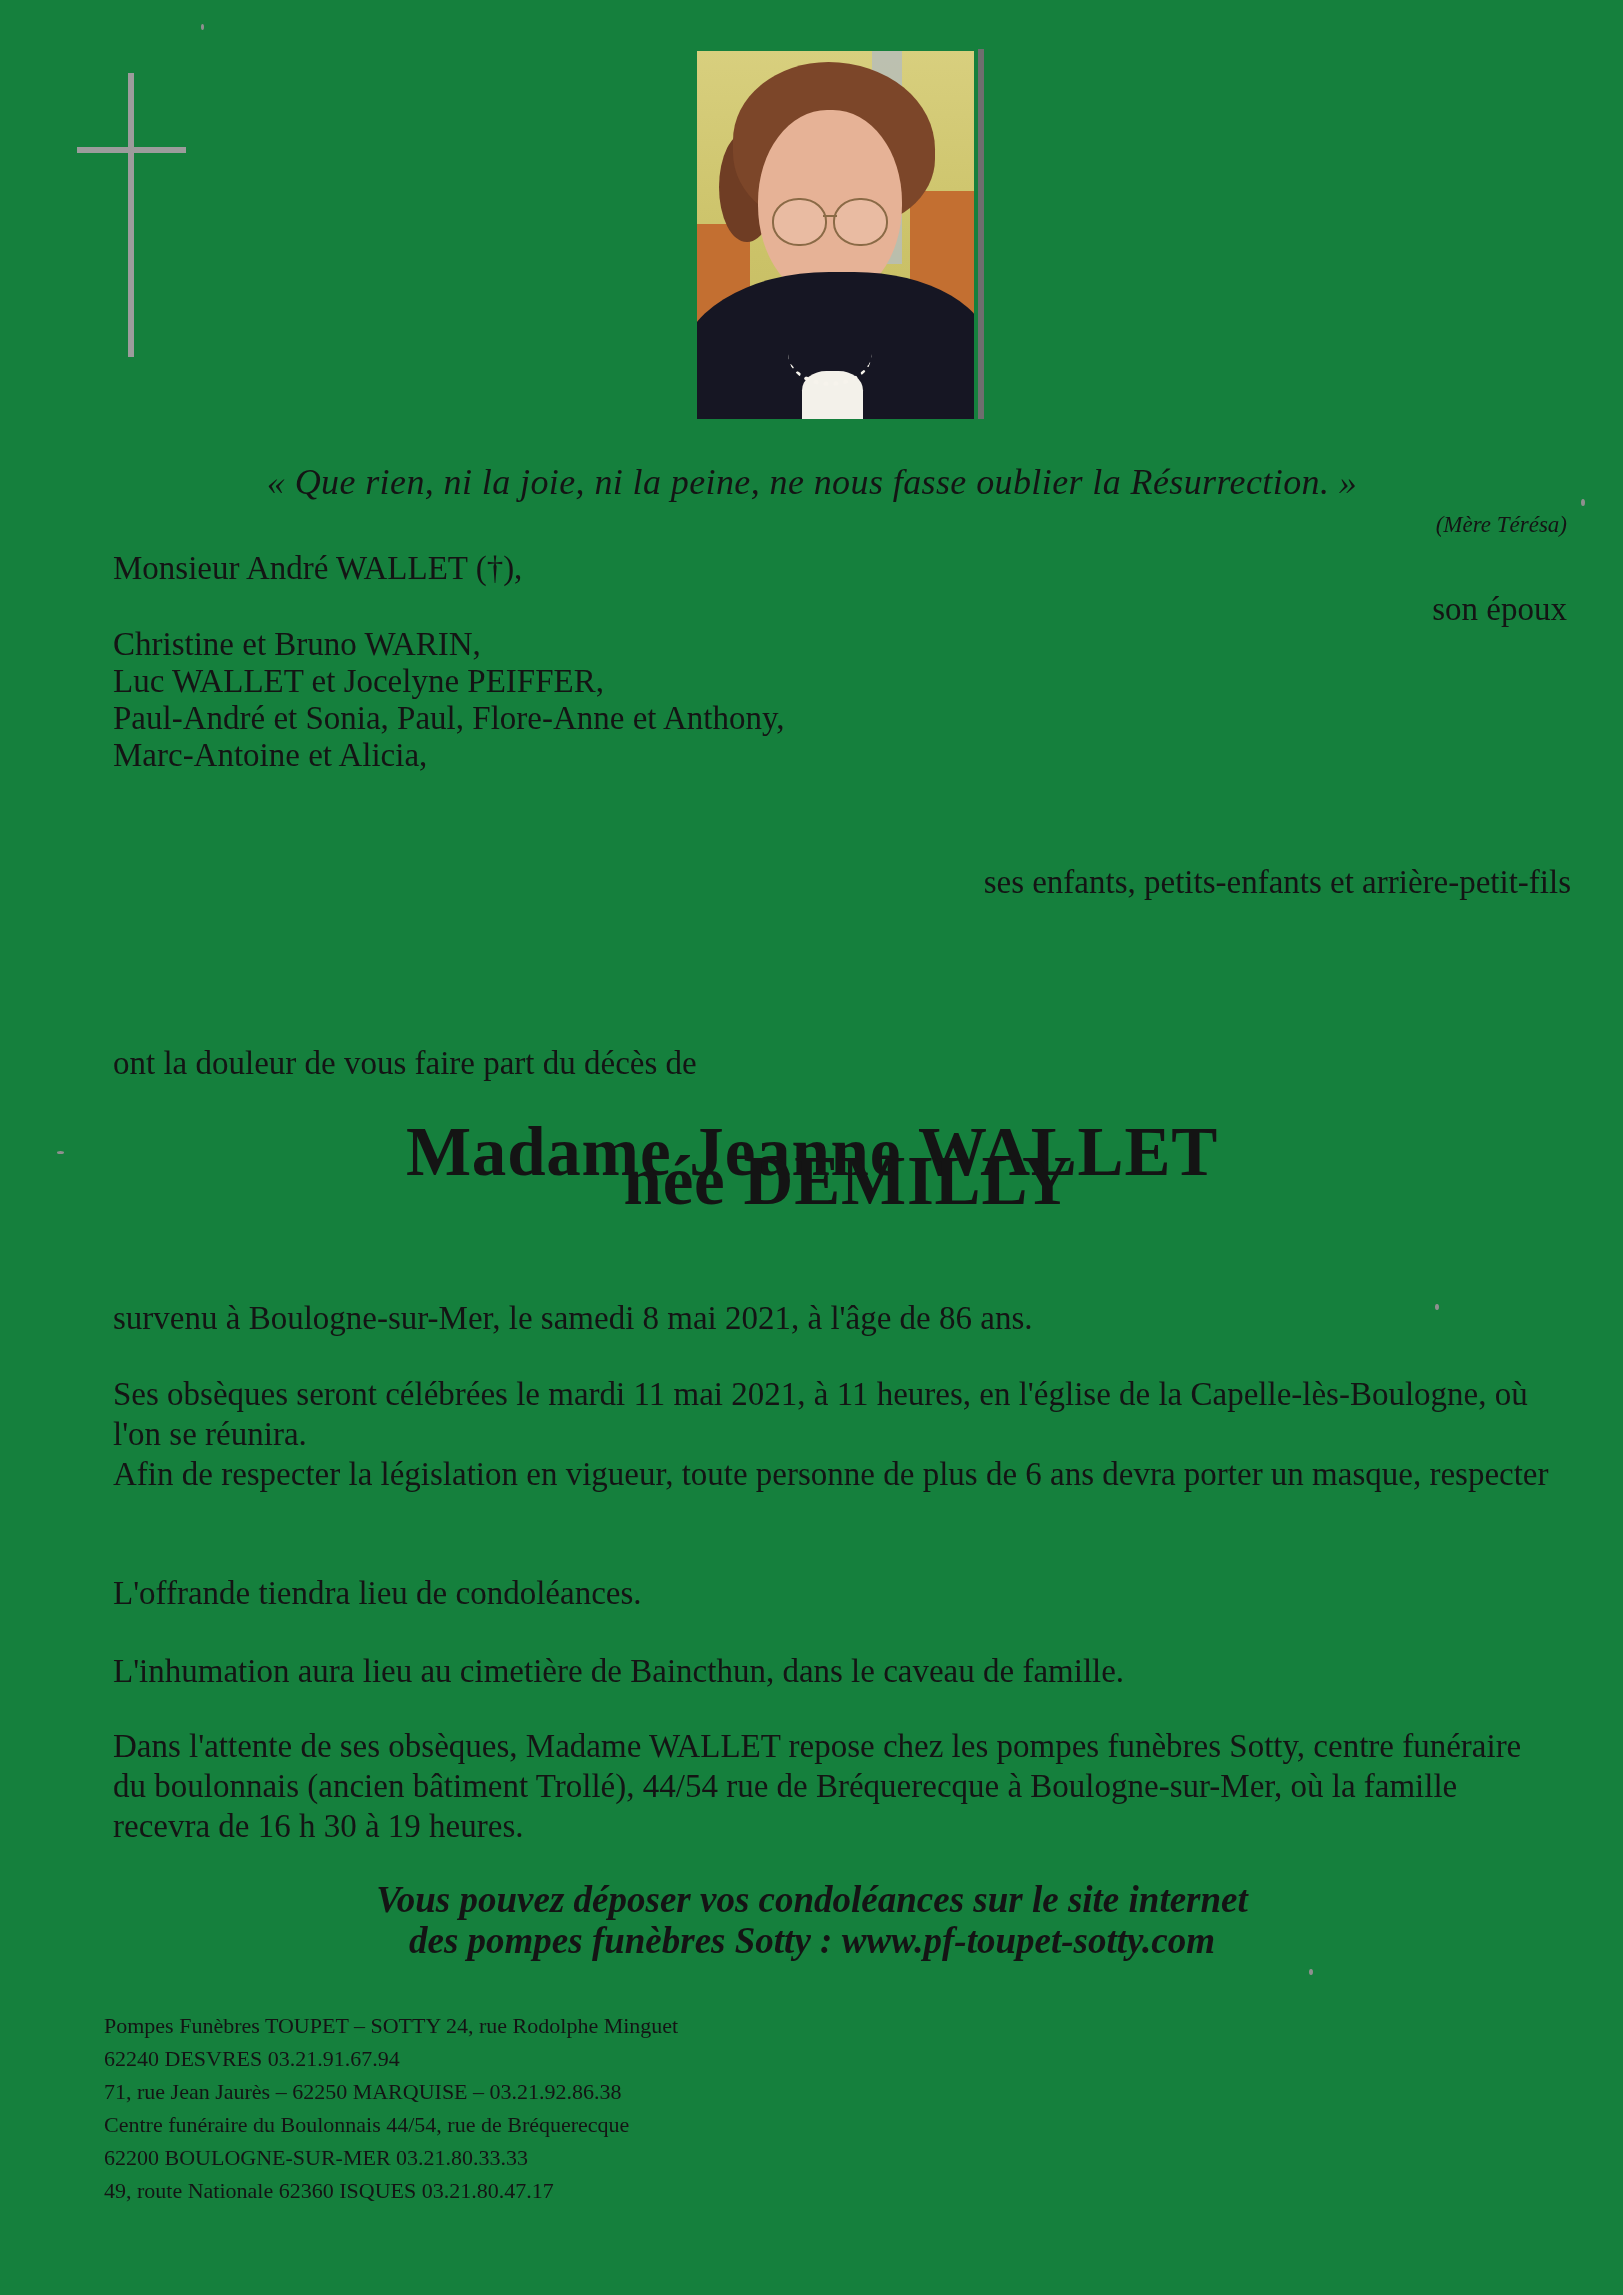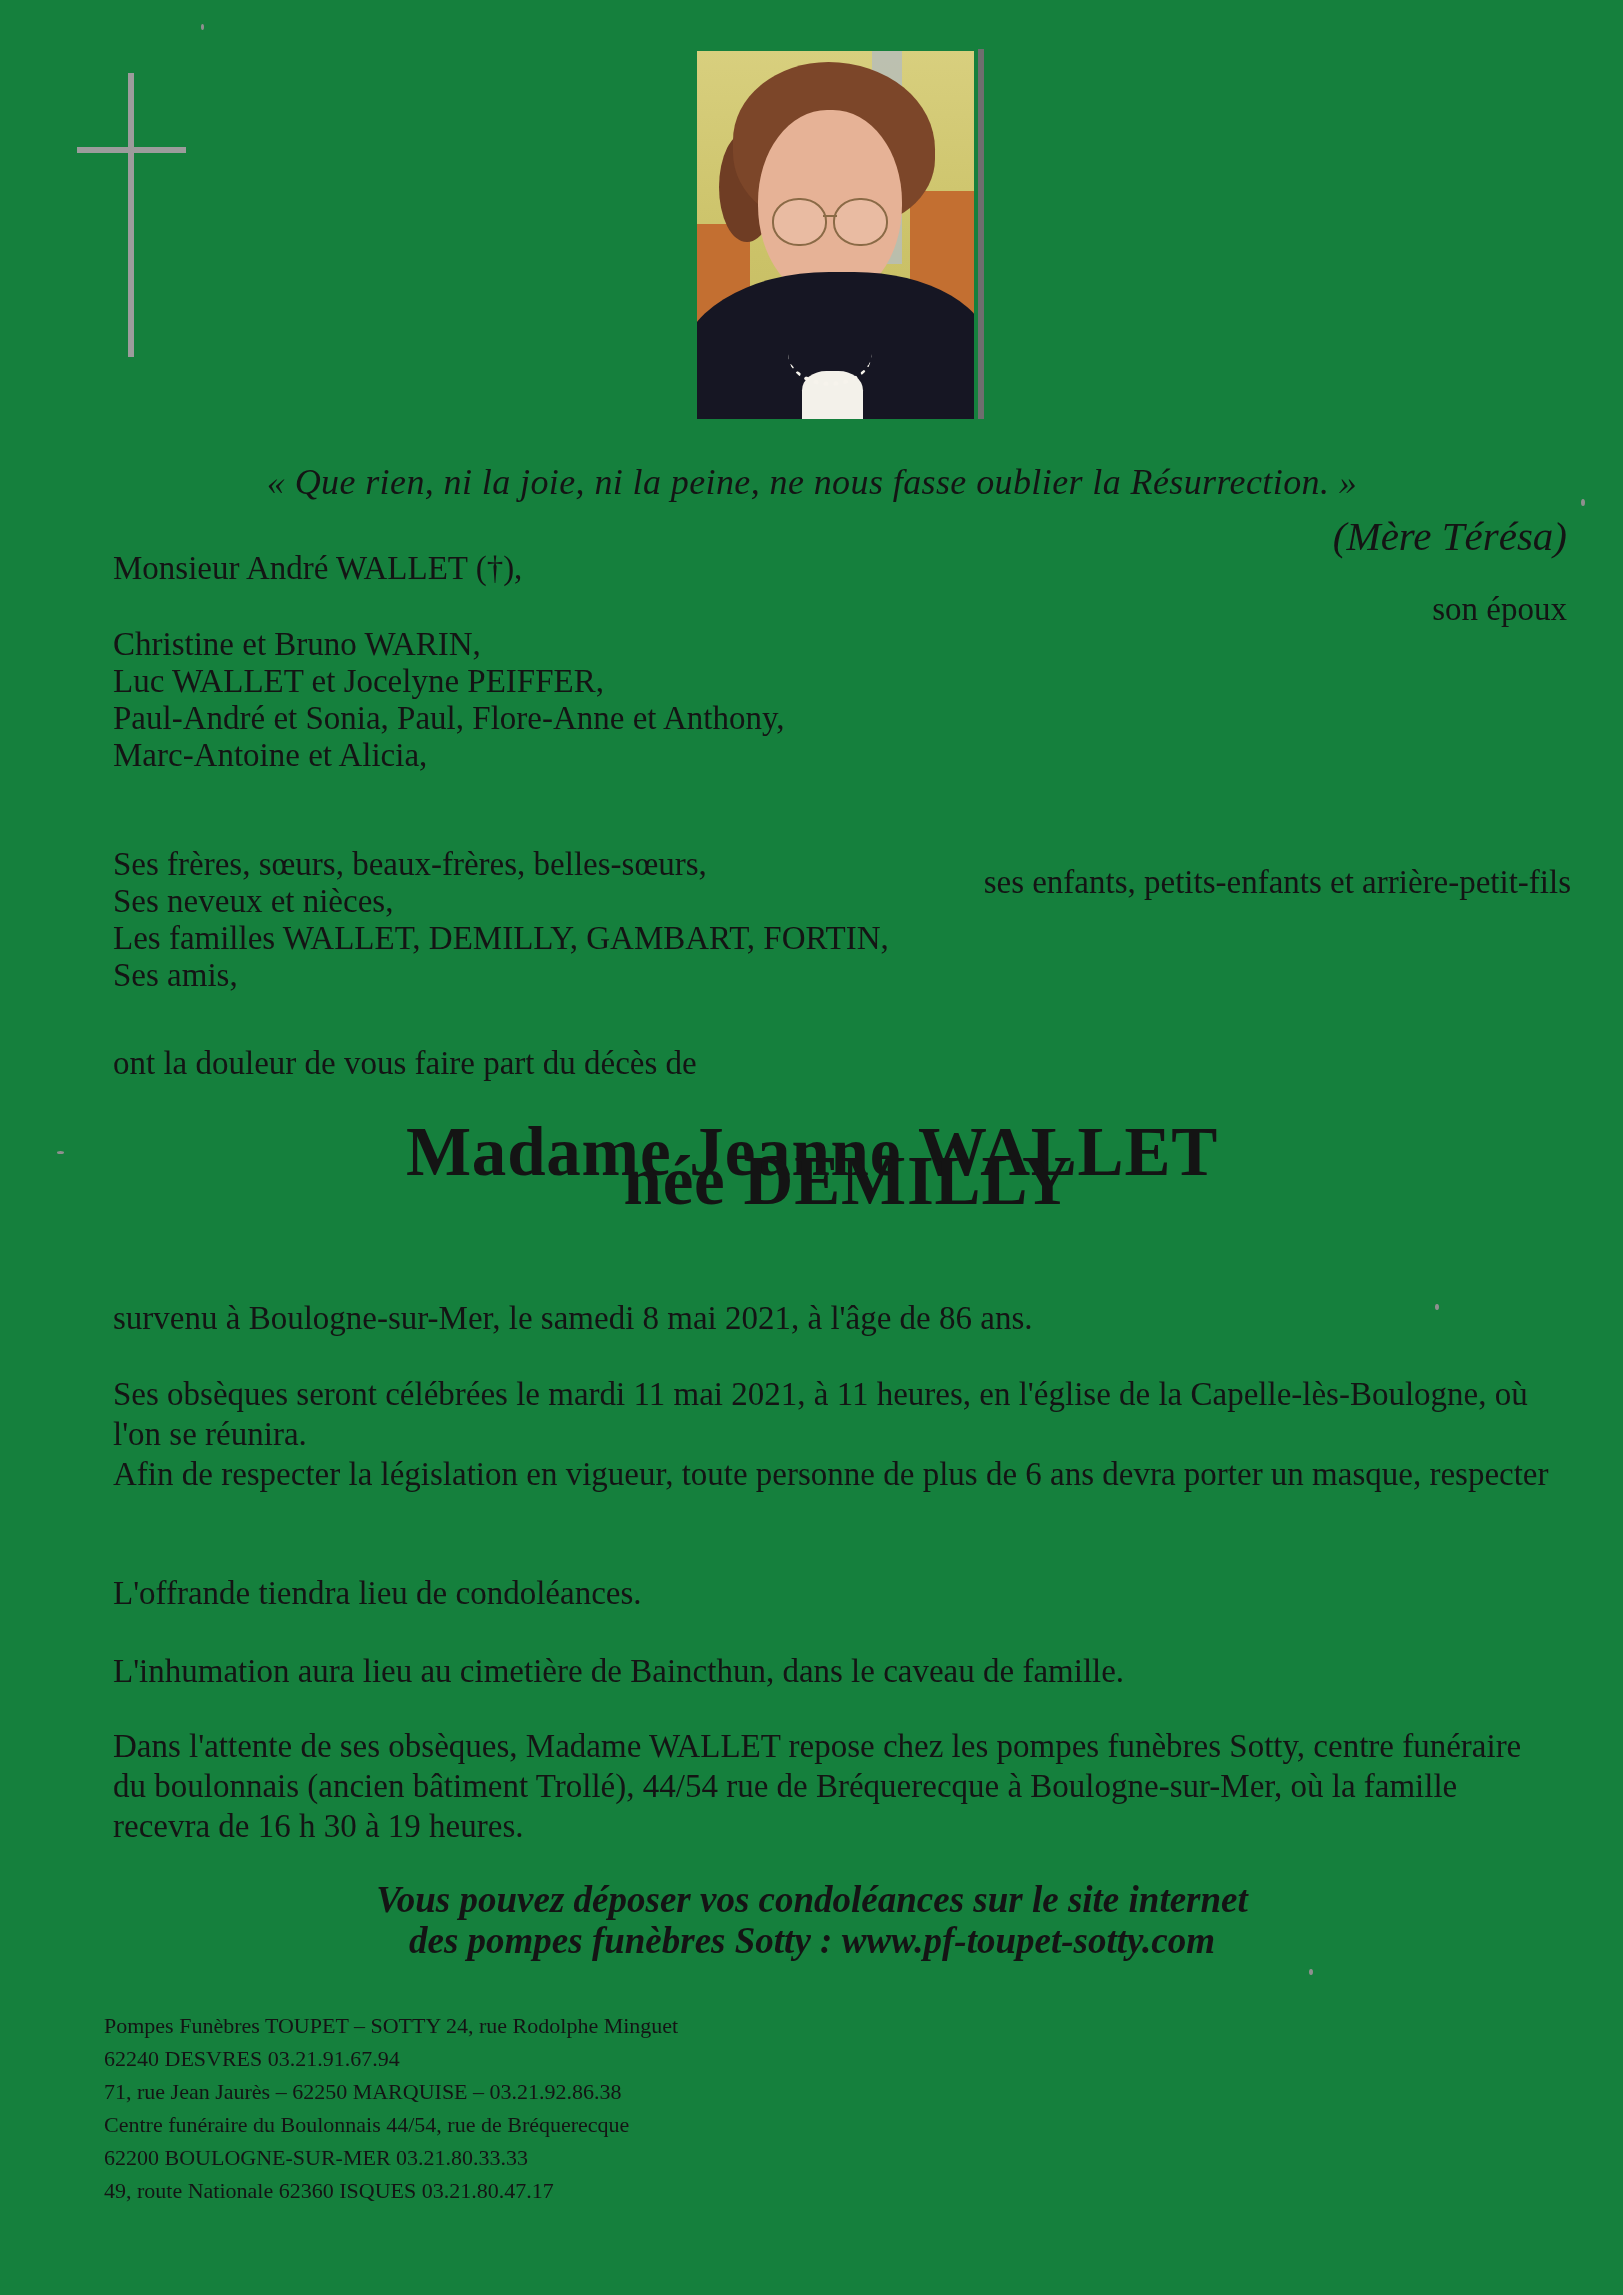--- a/index.html
+++ b/index.html
@@ -8,21 +8,21 @@
     width:1624px;height:2295px;
     background:#15803d;
     font-family:"Liberation Serif", serif;
     color:#141414;
     overflow:hidden;
   }
   .abs{position:absolute;white-space:nowrap;}
   .body-text{font-size:33px;line-height:40px;}
   .left-col{left:113px;}
   .quote{top:461px;left:0;width:100%;text-align:center;font-style:italic;font-size:36px;letter-spacing:0.4px;}
-  .attribution{top:512px;right:57px;font-style:italic;font-size:41px;}
+  .attribution{top:512px;right:57px;font-style:italic;font-size:23px;}
   .husband{top:548px;}
   .role-right{right:57px;font-size:33px;}
   .husband-role{top:591px;}
   .children{top:626px;line-height:37px;}
   .children-role{top:816px;right:53px;margin-top:48px;}
   .relatives{top:846px;line-height:37px;}
   .announce{top:1043px;}
   .title-line{left:0;width:100%;text-align:center;font-weight:bold;font-size:69px;letter-spacing:0.8px;}
   .title1{top:1113px;}
   .title2{top:1142px;margin-left:36px;}
@@ -108,26 +108,20 @@
   <div class="abs role-right husband-role">son époux</div>
 
   <div class="abs body-text left-col children">
     <div>Christine et Bruno WARIN,</div>
     <div>Luc WALLET et Jocelyne PEIFFER,</div>
     <div>Paul-André et Sonia, Paul, Flore-Anne et Anthony,</div>
     <div>Marc-Antoine et Alicia,</div>
   </div>
   <div class="abs role-right children-role">ses enfants, petits-enfants et arrière-petit-fils</div>
 
-  <div class="abs body-text left-col relatives">
-    <div>Ses frères, sœurs, beaux-frères, belles-sœurs,</div>
-    <div>Ses neveux et nièces,</div>
-    <div>Les familles WALLET, DEMILLY, GAMBART, FORTIN,</div>
-    <div>Ses amis,</div>
-  </div>
 
   <div class="abs body-text left-col announce">ont la douleur de vous faire part du décès de</div>
 
   <div class="abs title-line title1">Madame Jeanne WALLET</div>
   <div class="abs title-line title2">née DEMILLY</div>
 
   <div class="abs body-text left-col death">survenu à Boulogne-sur-Mer, le samedi 8 mai 2021, à l'âge de 86 ans.</div>
 
   <div class="abs body-text left-col ceremony">
     <div>Ses obsèques seront célébrées le mardi 11 mai 2021, à 11 heures, en l'église de la Capelle-lès-Boulogne, où</div>

